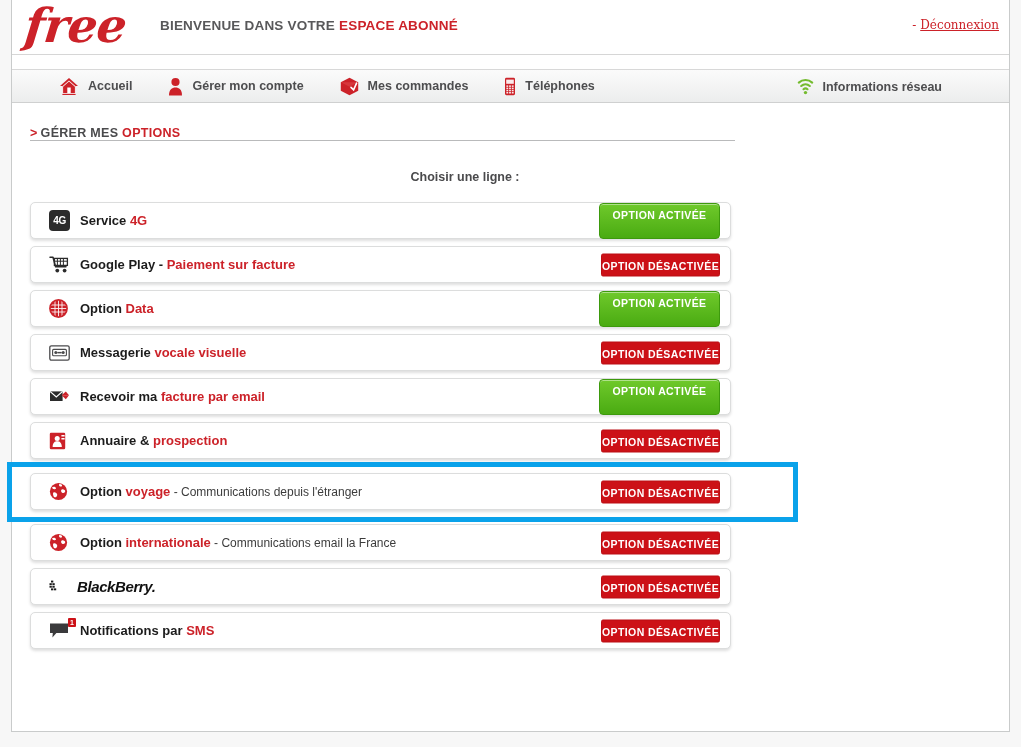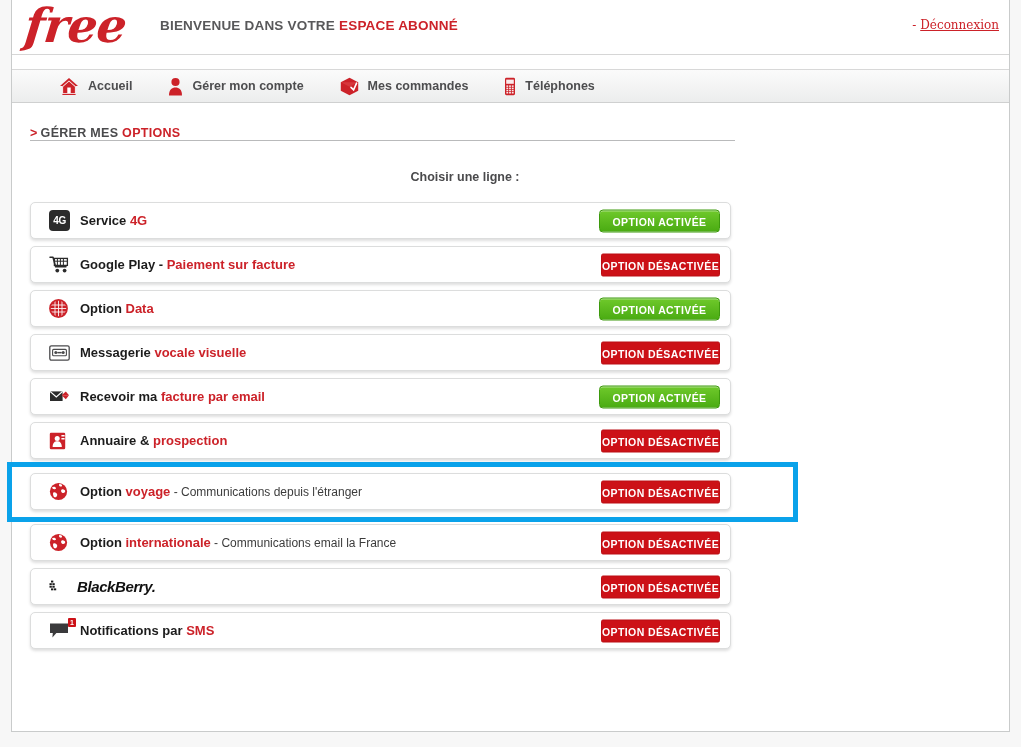--- a/index.html
+++ b/index.html
@@ -203,21 +203,21 @@
     font-weight: bold;
     letter-spacing: 0.4px;
     color: #ffffff;
     white-space: nowrap;
     text-align: center;
     cursor: pointer;
     user-select: none;
   }
   .btn.on {
     width: 121px;
-    height: 23px;
+    height: 36px;
     line-height: 23px;
     background: linear-gradient(#6fc92b, #4aab12);
     border: 1px solid #3d9a0d;
     border-radius: 4px;
     box-shadow: inset 0 1px 0 rgba(255,255,255,0.45);
   }
   .btn.off {
     width: 119px;
     height: 23px;
     line-height: 23px;
@@ -319,20 +319,31 @@
                 <rect x="7.8" y="12.8" width="1.8" height="1.5"></rect>
               <rect x="2.4" y="15" width="1.8" height="1.5"></rect>
                 <rect x="5.1" y="15" width="1.8" height="1.5"></rect>
                 <rect x="7.8" y="15" width="1.8" height="1.5"></rect>
             </g>
           </svg>
         </span>
         <span class="nav-label">Téléphones</span>
       </div>
 
+      <div class="nav-right">
+        <span class="ico">
+          <svg width="17" height="17" viewBox="0 0 17 17">
+            <path d="M1.8 4.6 A10 10 0 0 1 15.2 4.6" stroke="#74bb2e" stroke-width="2.1" fill="none" stroke-linecap="round"></path>
+            <path d="M4.2 8 A6.4 6.4 0 0 1 12.8 8" stroke="#74bb2e" stroke-width="2.1" fill="none" stroke-linecap="round"></path>
+            <path d="M6.5 11.2 A3.1 3.1 0 0 1 10.5 11.2" stroke="#74bb2e" stroke-width="2.1" fill="none" stroke-linecap="round"></path>
+            <circle cx="8.5" cy="14.6" r="1.7" fill="#74bb2e"></circle>
+          </svg>
+        </span>
+        <span class="nav-label">Informations réseau</span>
+      </div>
     </div>
 
     <div class="content">
 
       <div class="breadcrumb">
         <span class="arrow">&gt;</span><span>GÉRER MES </span><span class="hl">OPTIONS</span>
       </div>
 
       <div class="choose">Choisir une ligne :</div>
 

